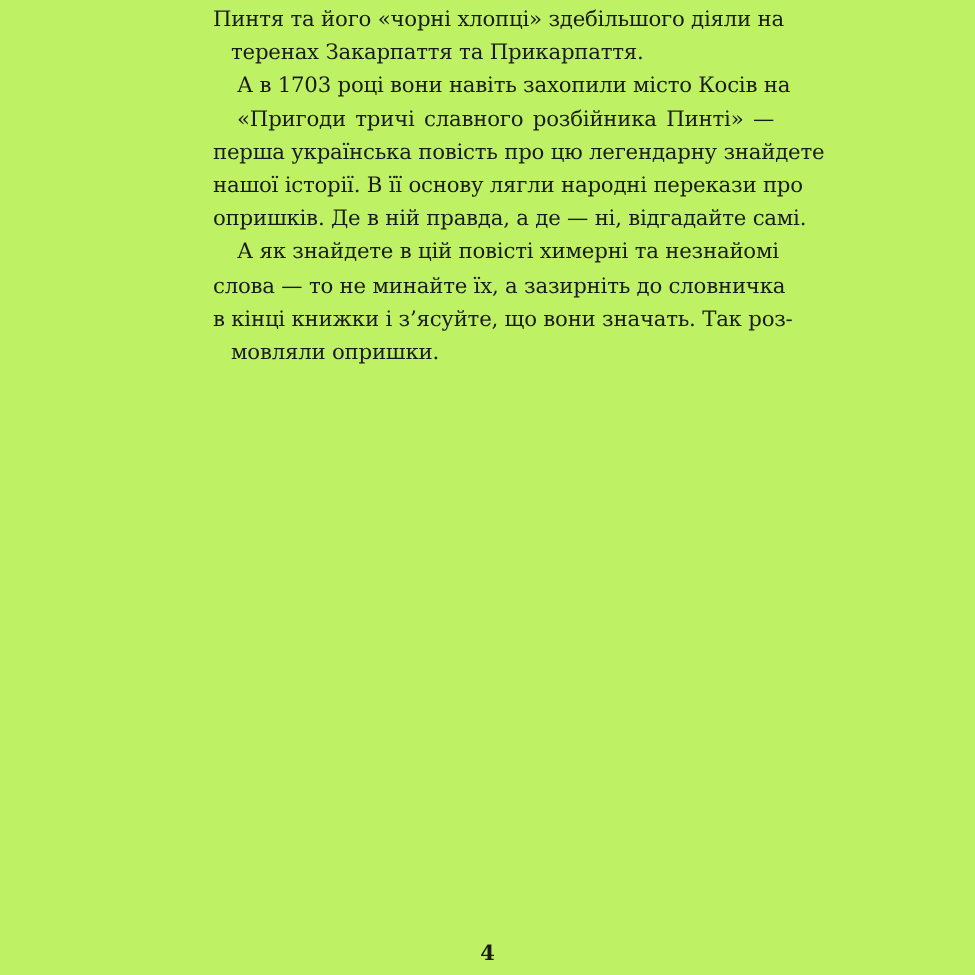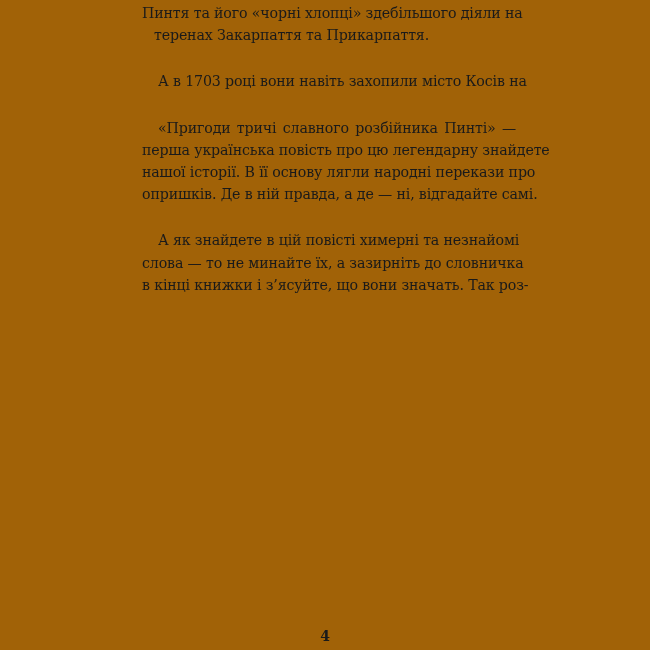--- a/index.html
+++ b/index.html
@@ -1,26 +1,26 @@
 <!DOCTYPE html>
 <html><head>
 <meta charset="utf-8">
 <style>
   html, body { margin: 0; padding: 0; background: #ffffff; }
   body { width: 650px; height: 650px; position: relative; overflow: hidden; }
-  .page { position: absolute; left: 0; top: 0; width: 650px; height: 650px; background: #a16207; }
+  .page { position: absolute; left: 0; top: 0; width: 650px; height: 650px; background: #bef264; }
   .text {
     position: absolute; left: 142px; top: 2px; width: 374px;
     font-family: "DejaVu Serif", "Liberation Serif", serif;
     font-size: 14.2px; line-height: 22.2px; color: #1a1a1a;
     text-align: justify; letter-spacing: -0.15px;
   }
   .line { display: block; white-space: nowrap; text-align-last: justify; height: 22.2px; }
   .line.last { text-align-last: left; margin-left: 12px; }
-  .line.indent { padding-left: 16px; margin-top: 24px; }
+  .line.indent { padding-left: 16px; }
   .page-number {
     position: absolute; left: 0; width: 650px; top: 628px; text-align: center;
     font-family: "DejaVu Serif", "Liberation Serif", serif; font-weight: bold;
     font-size: 14px; color: #1a1a1a;
   }
 </style>
 </head>
 <body>
 
 <div class="page">
@@ -35,16 +35,17 @@
     <div>
       <span class="line indent">«Пригоди тричі славного розбійника Пинті» —</span>
       <span class="line">перша українська повість про цю легендарну знайдете</span>
       <span class="line">нашої історії. В її основу лягли народні перекази про</span>
       <span class="line">опришків. Де в ній правда, а де — ні, відгадайте самі.</span>
     </div>
     <div>
       <span class="line indent">А як знайдете в цій повісті химерні та незнайомі</span>
       <span class="line">слова — то не минайте їх, а зазирніть до словничка</span>
       <span class="line">в кінці книжки і з’ясуйте, що вони значать. Так роз-</span>
+      <span class="line last">мовляли опришки.</span>
     </div>
   </div>
   <div class="page-number">4</div>
 </div>
 
 </body></html>

